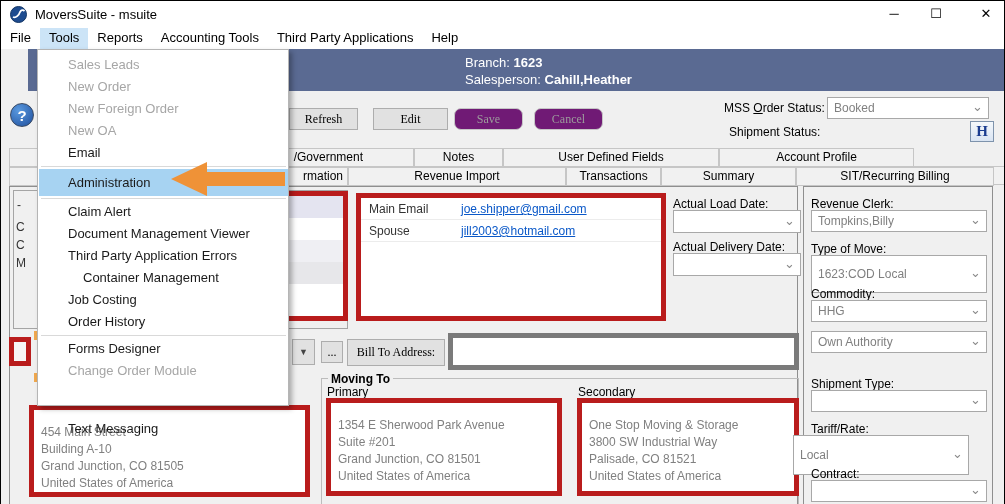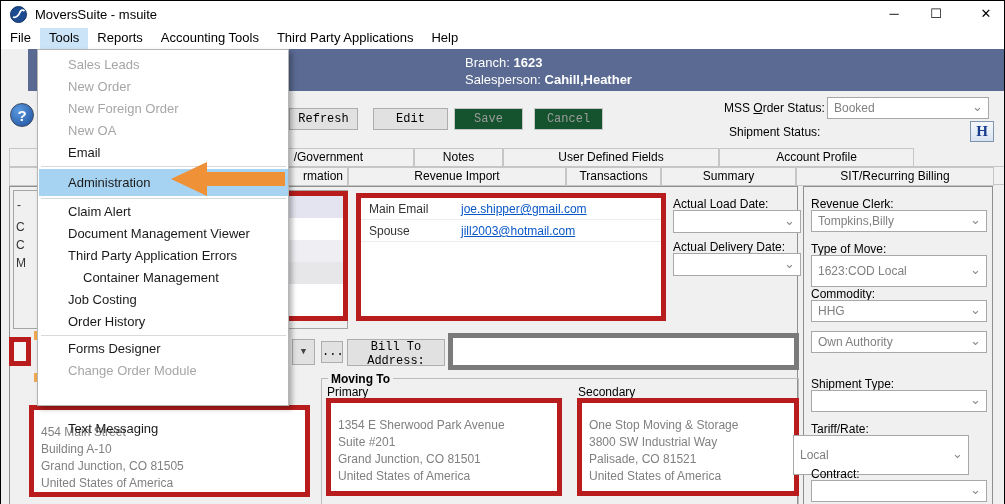--- a/index.html
+++ b/index.html
@@ -23,22 +23,22 @@
   .band { position:absolute; left:0; top:48px; width:100%; height:42px; background:var(--band,#5a6a92); color:#fff; font-size:13px;margin-left:27px; }
   .band .row1 { position:absolute; left:437px; top:6px; }
   .band .row2 { position:absolute; left:437px; top:23px; }
   .band b { font-weight:bold; }
   .calcicon { position:absolute; left:10px; top:4px; width:26px; height:34px; background:#dde1ea; border:1px solid #9aa4bb; border-radius:2px; }
   .calcicon .scr { position:absolute; left:3px; top:3px; width:18px; height:6px; background:#aeb6c8; }
   .calcicon .keys { position:absolute; left:3px; top:12px; width:18px; height:18px;
     background-image:radial-gradient(#5a6480 1.6px, transparent 1.7px); background-size:6px 6px; }
   
   .lbl { position:absolute; font-size:12px; color:#000; white-space:nowrap; }
-  .btn { position:absolute; height:22px; background:#e1e1e1; border:1px solid #adadad; font-size:12px; color:#000; text-align:center; font-family:Liberation Mono, monospace; }
-  .btn.disabled { background:#14532d; border-color:#c6c6c6; color:#9c9c9c; }
+  .btn { position:absolute; height:22px; background:#e1e1e1; border:1px solid #adadad; font-size:12px; color:#000; text-align:center; font-family:Liberation Serif, serif; }
+  .btn.disabled { background:#701a75; border-color:#c6c6c6; color:#9c9c9c;border-radius:7px; }
   .combo { position:absolute; background:#fff; border:1px solid #a8a8a8; font-size:12px; color:#808080; }
   .combo .val { position:absolute; left:6px; top:50%; transform:translateY(-50%); white-space:nowrap; }
   .combo .chev { position:absolute; right:5px; top:50%; transform:translateY(-62%); color:#8a8a8a; font-size:13px; }
   .panel { position:absolute; border:1px solid #9f9f9f; background:#f0f0f0; }
   .whitebox { position:absolute; background:#fff; border:5px solid #b91c1c; }
   .addrtext { font-size:12px; color:#808080; line-height:17px; padding:14px 7px; white-space:pre-line; }
   
   .helpicon { position:absolute; left:9px; top:102px; width:24px; height:24px; border-radius:50%;
     background:radial-gradient(circle at 35% 30%, #5a9ae0, #1e4e9c); border:1px solid #3a4a63;
     color:#fff; font-weight:bold; font-size:15px; text-align:center; line-height:23px; }
@@ -197,21 +197,21 @@
   <div class="orangedash" style="left:33px;top:330px"></div>
   <div class="orangedash" style="left:33px;top:372px"></div>
 
   <div id="rightFields">
       <div class="lbl" style="left: 810px; top: 196px;">Revenue Clerk:</div>
       <div class="combo" style="left: 810px; top: 209px; width: 176px; height: 22px;">
         <span class="val">Tompkins,Billy</span>
         <span class="chev">⌄</span>
       </div>
       <div class="lbl" style="left: 810px; top: 241px;">Type of Move:</div>
-      <div class="combo" style="left: 810px; top: 254px; width: 176px; height: 32px;">
+      <div class="combo" style="left: 810px; top: 254px; width: 176px; height: 38px;">
         <span class="val">1623:COD Local</span>
         <span class="chev">⌄</span>
       </div>
       <div class="lbl" style="left: 810px; top: 286px;">Commodity:</div>
       <div class="combo" style="left: 810px; top: 299px; width: 176px; height: 22px;">
         <span class="val">HHG</span>
         <span class="chev">⌄</span>
       </div>
       <div class="lbl" style="left: 810px; top: 331px;">Authority:</div>
       <div class="combo" style="left: 810px; top: 330px; width: 176px; height: 22px;">

